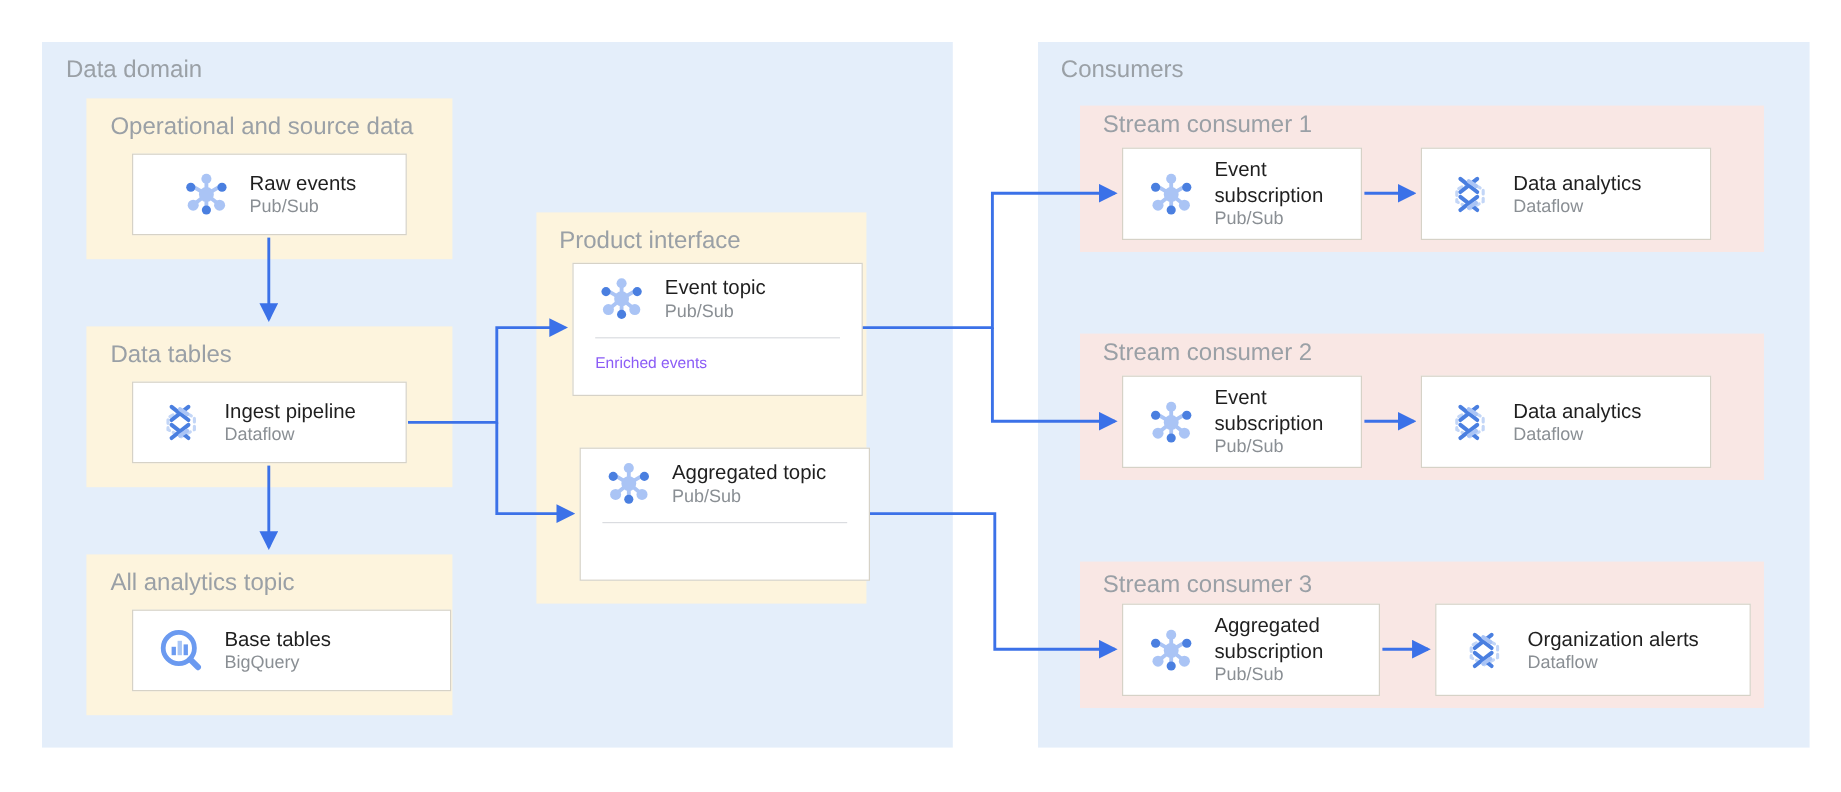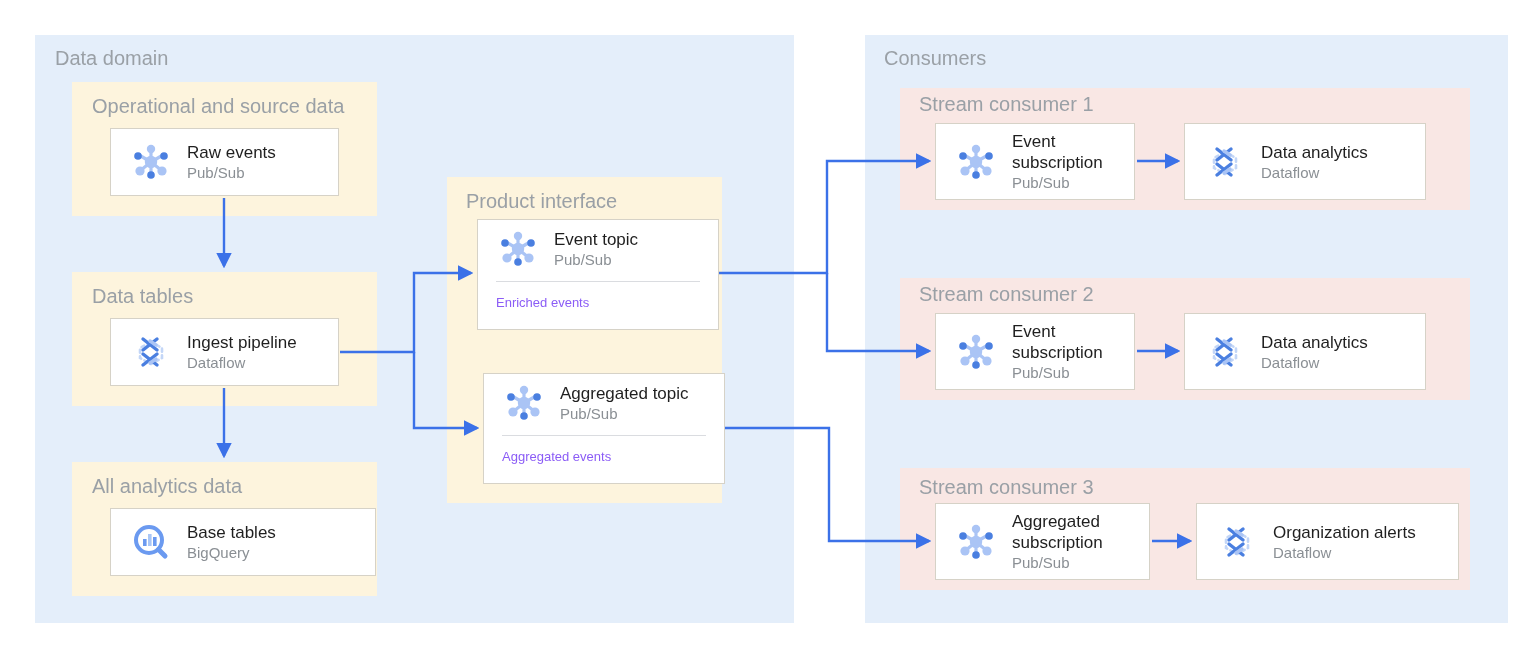--- a/index.html
+++ b/index.html
@@ -115,21 +115,21 @@
 </head>
 <body>
 
 <div id="canvas">
 
   <div class="panel panel-blue" style="left:35px; top:35px; width:759px; height:588px;"></div>
   <div class="panel-title" style="left:55px; top:49px;">Data domain</div>
 
   <div class="panel panel-yellow" style="left:72px; top:82px; width:305px; height:134px;"></div>
   <div class="panel-title" style="left:92px; top:97px;">Operational and source data</div>
-  <div class="card" style="left:110px; top:128px; width:229px; height:68px;">
+  <div class="card" style="left:110px; top:128px; width:229px; height:68px;padding-left:21px;">
     <div class="card-inner">
       <span class="card-icon">
         <svg viewBox="0 0 44 44" width="44" height="44" aria-hidden="true">
           <g stroke="#aac4f5" stroke-width="3.2" stroke-linecap="round">
             <line x1="22" y1="22" x2="22" y2="10"></line>
             <line x1="22" y1="22" x2="10" y2="15"></line>
             <line x1="22" y1="22" x2="34" y2="15"></line>
             <line x1="22" y1="22" x2="12" y2="30"></line>
             <line x1="22" y1="22" x2="32" y2="30"></line>
             <line x1="22" y1="22" x2="22" y2="34"></line>
@@ -172,21 +172,21 @@
         </svg>
       </span>
       <span class="card-text">
         <span class="card-title">Ingest pipeline</span>
         <span class="card-sub">Dataflow</span>
       </span>
     </div>
   </div>
 
   <div class="panel panel-yellow" style="left:72px; top:462px; width:305px; height:134px;"></div>
-  <div class="panel-title" style="left:92px; top:477px;">All analytics data</div>
+  <div class="panel-title" style="left:92px; top:477px;">All analytics topic</div>
   <div class="card" style="left:110px; top:508px; width:266px; height:68px;">
     <div class="card-inner">
       <span class="card-icon">
         <svg viewBox="0 0 44 44" width="44" height="44" aria-hidden="true">
           <circle cx="20" cy="20" r="13" fill="none" stroke="#6b9af0" stroke-width="4"></circle>
           <rect x="14" y="19" width="3.6" height="7" fill="#6b9af0"></rect>
           <rect x="19" y="14" width="3.6" height="12" fill="#a9c6f6"></rect>
           <rect x="24" y="17" width="3.6" height="9" fill="#6b9af0"></rect>
           <line x1="29.5" y1="29.5" x2="36" y2="36" stroke="#6b9af0" stroke-width="5" stroke-linecap="round"></line>
         </svg>
@@ -251,21 +251,20 @@
           <circle cx="33" cy="31" r="4.6" fill="#aac4f5"></circle>
           <circle cx="22" cy="35" r="3.8" fill="#4a7fe0"></circle>
         </svg>
       </span>
       <span class="card-text">
         <span class="card-title">Aggregated topic</span>
         <span class="card-sub">Pub/Sub</span>
       </span>
     </div>
     <div class="card-divider"></div>
-    <div class="card-footer">Aggregated events</div>
   </div>
 
   <div class="panel panel-blue" style="left:865px; top:35px; width:643px; height:588px;"></div>
   <div class="panel-title" style="left:884px; top:49px;">Consumers</div>
 
   <div class="panel panel-pink" style="left:900px; top:88px; width:570px; height:122px;"></div>
   <div class="panel-title" style="left:919px; top:95px;">Stream consumer 1</div>
   <div class="card" style="left:935px; top:123px; width:200px; height:77px;">
     <div class="card-inner">
       <span class="card-icon">

